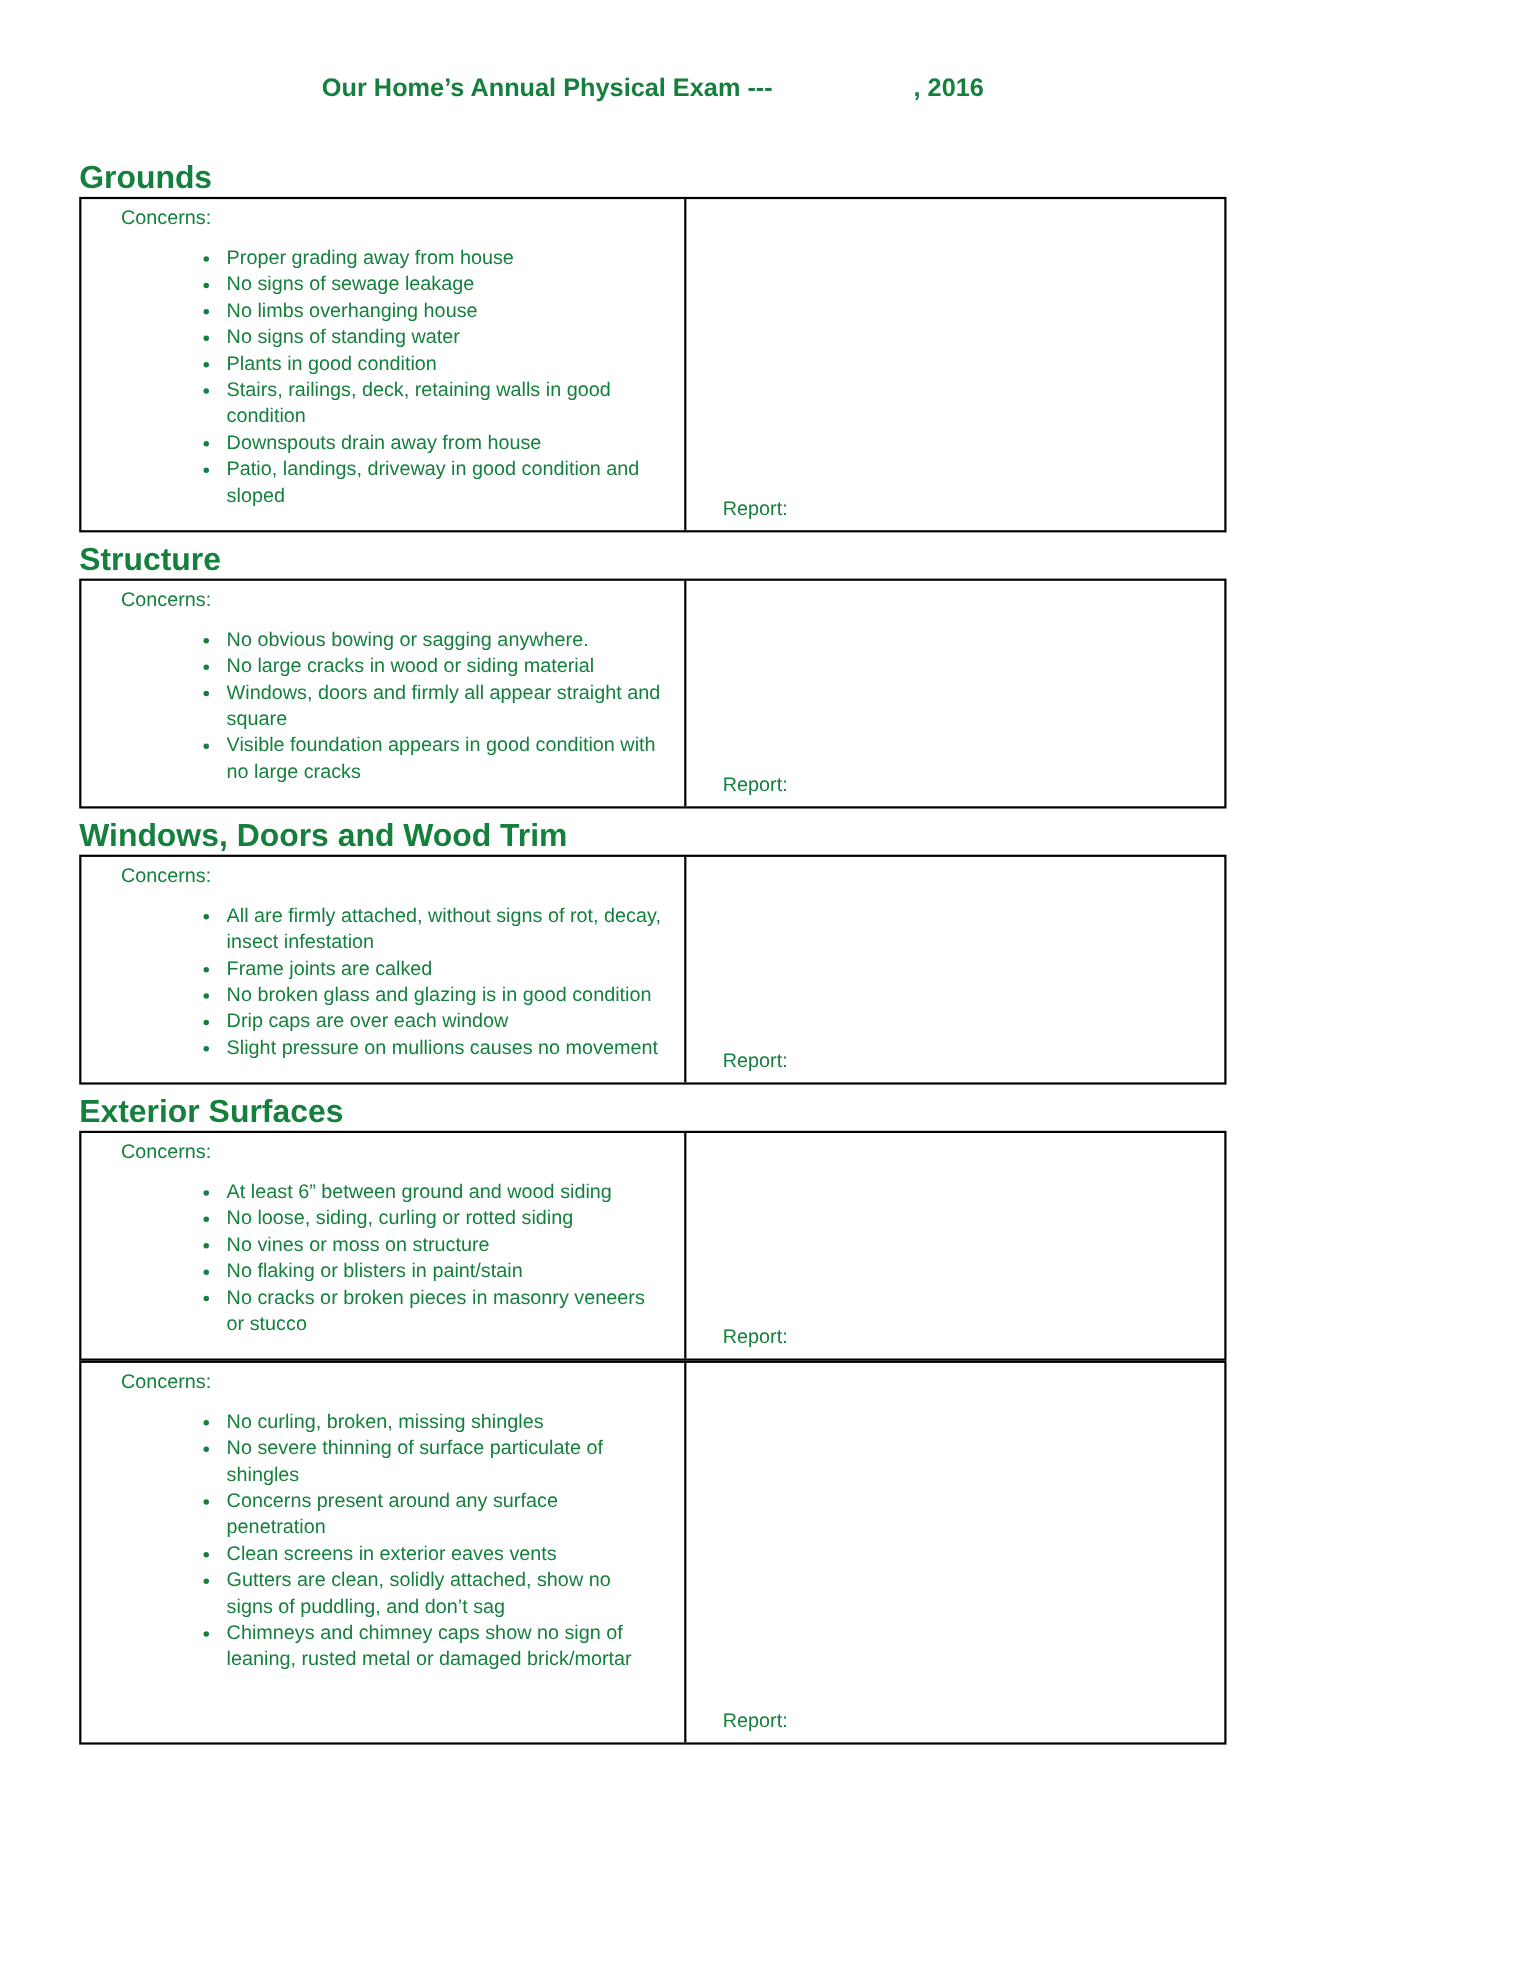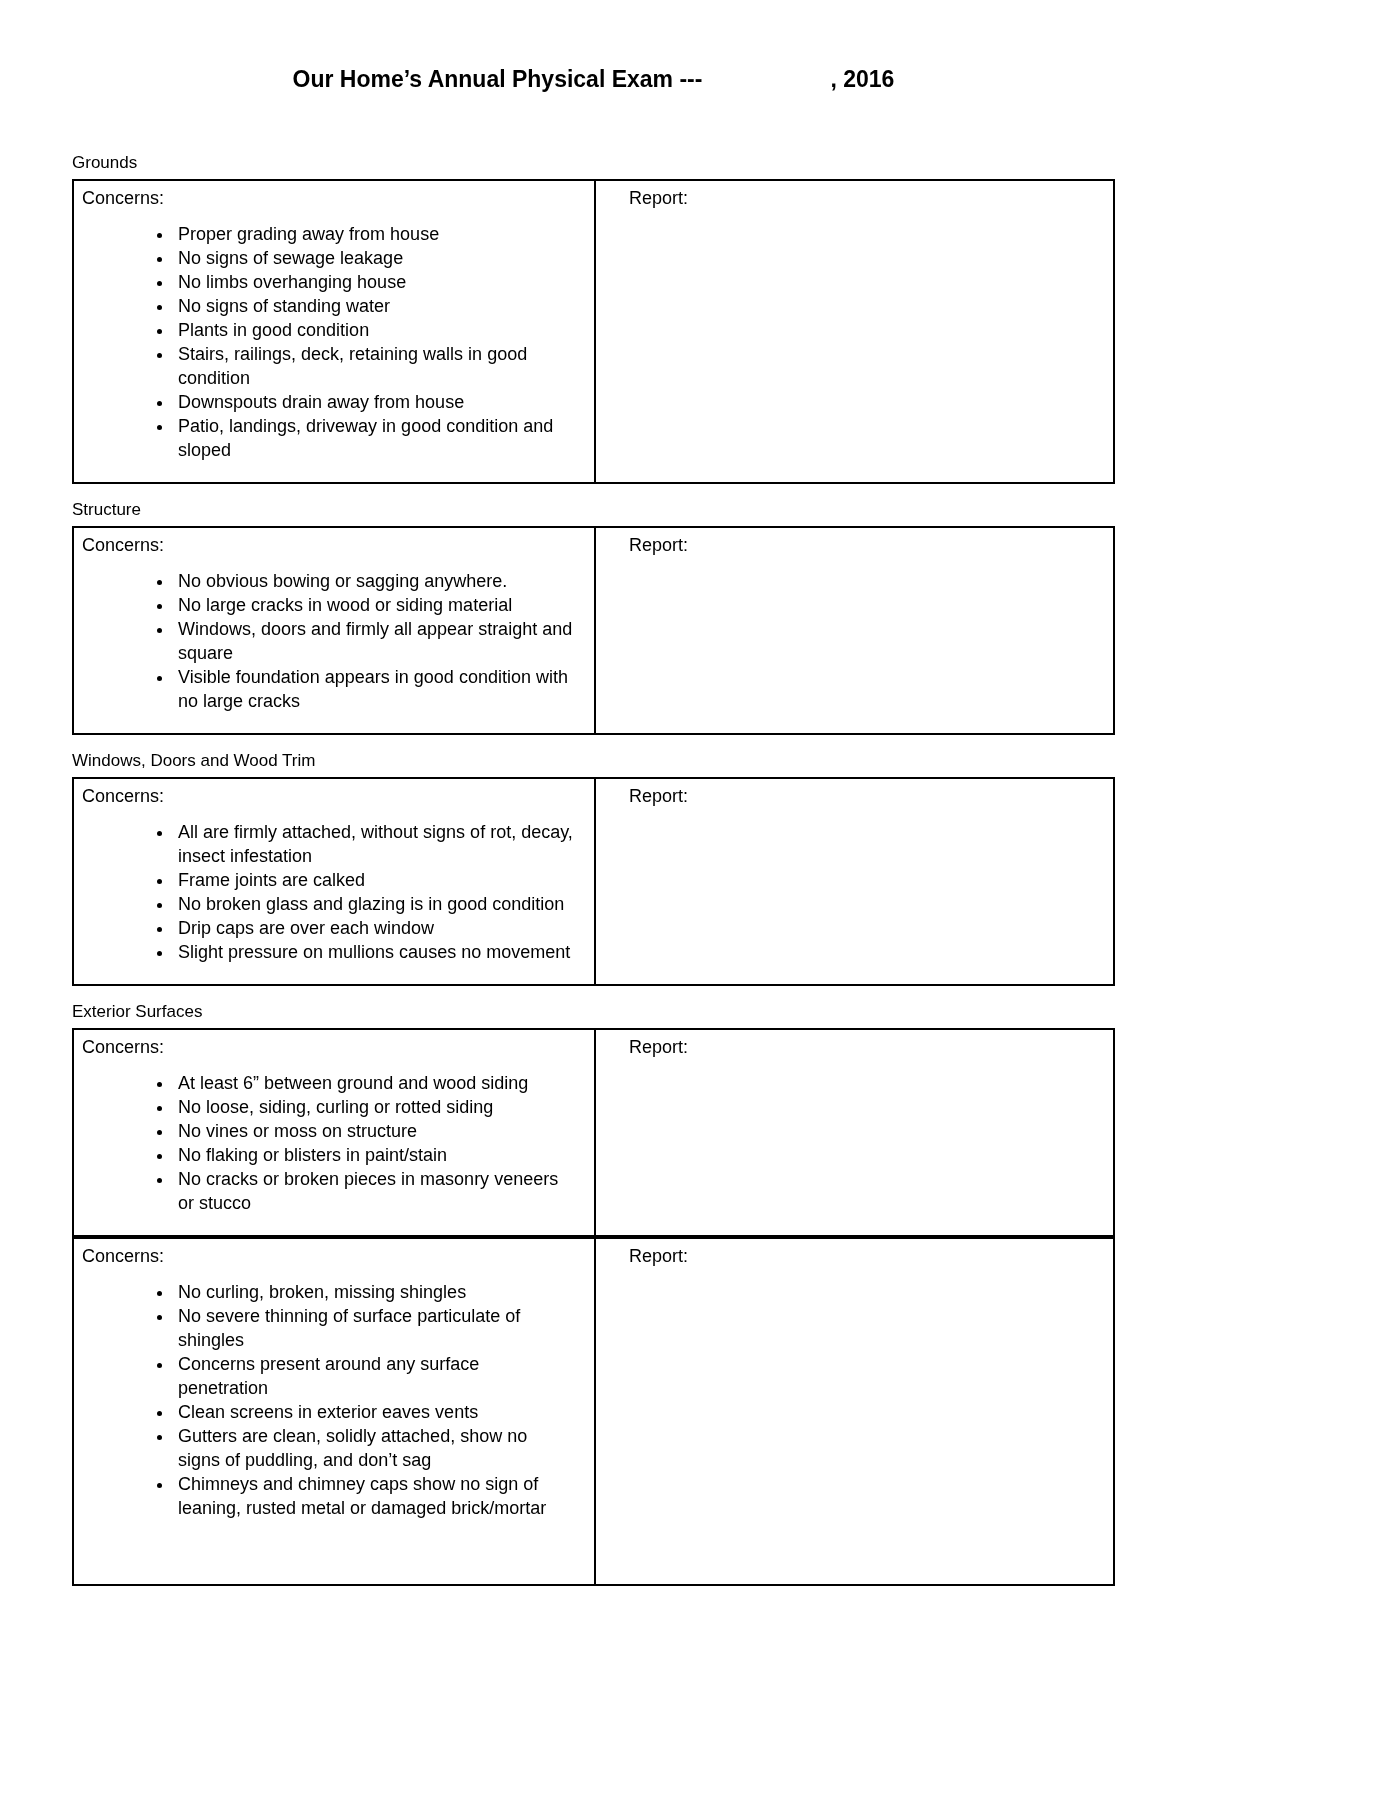--- a/index.html
+++ b/index.html
@@ -4,21 +4,21 @@
 <style>
   html, body {
     margin: 0;
     padding: 0;
     background: #ffffff;
   }
   .page {
     width: 1391px;
     height: 1800px;
     background: #ffffff;
-    color: #000000;
+    color: #15803d;
     font-family: "Liberation Sans", sans-serif;
     box-sizing: border-box;
     padding-top: 66px;
     overflow: hidden;
   }
   .content {
     width: 1043px;
     margin-left: 72px;
   }
   .doc-title {
@@ -29,29 +29,30 @@
     white-space: nowrap;
   }
   .title-gap {
     display: inline-block;
     width: 128px;
   }
   .section {
     margin-bottom: 0;
   }
   .section-heading {
-    font-size: 17px;
-    font-weight: normal;
+    font-size: 29px;
+    font-weight: bold;
     margin: 12px 0 3px 0;
     line-height: 27px;
   }
   .concerns-table {
     display: flex;
-    align-items: flex-start;
+    align-items: flex-end;
     border: 2px solid #000000;
+    padding-left: 28px;
   }
   .cell {
     box-sizing: border-box;
     font-size: 18px;
     line-height: 24px;
     padding: 5px 8px 8px 8px;
   }
   .cell-concerns {
     width: 522px;
     flex: 0 0 522px;

